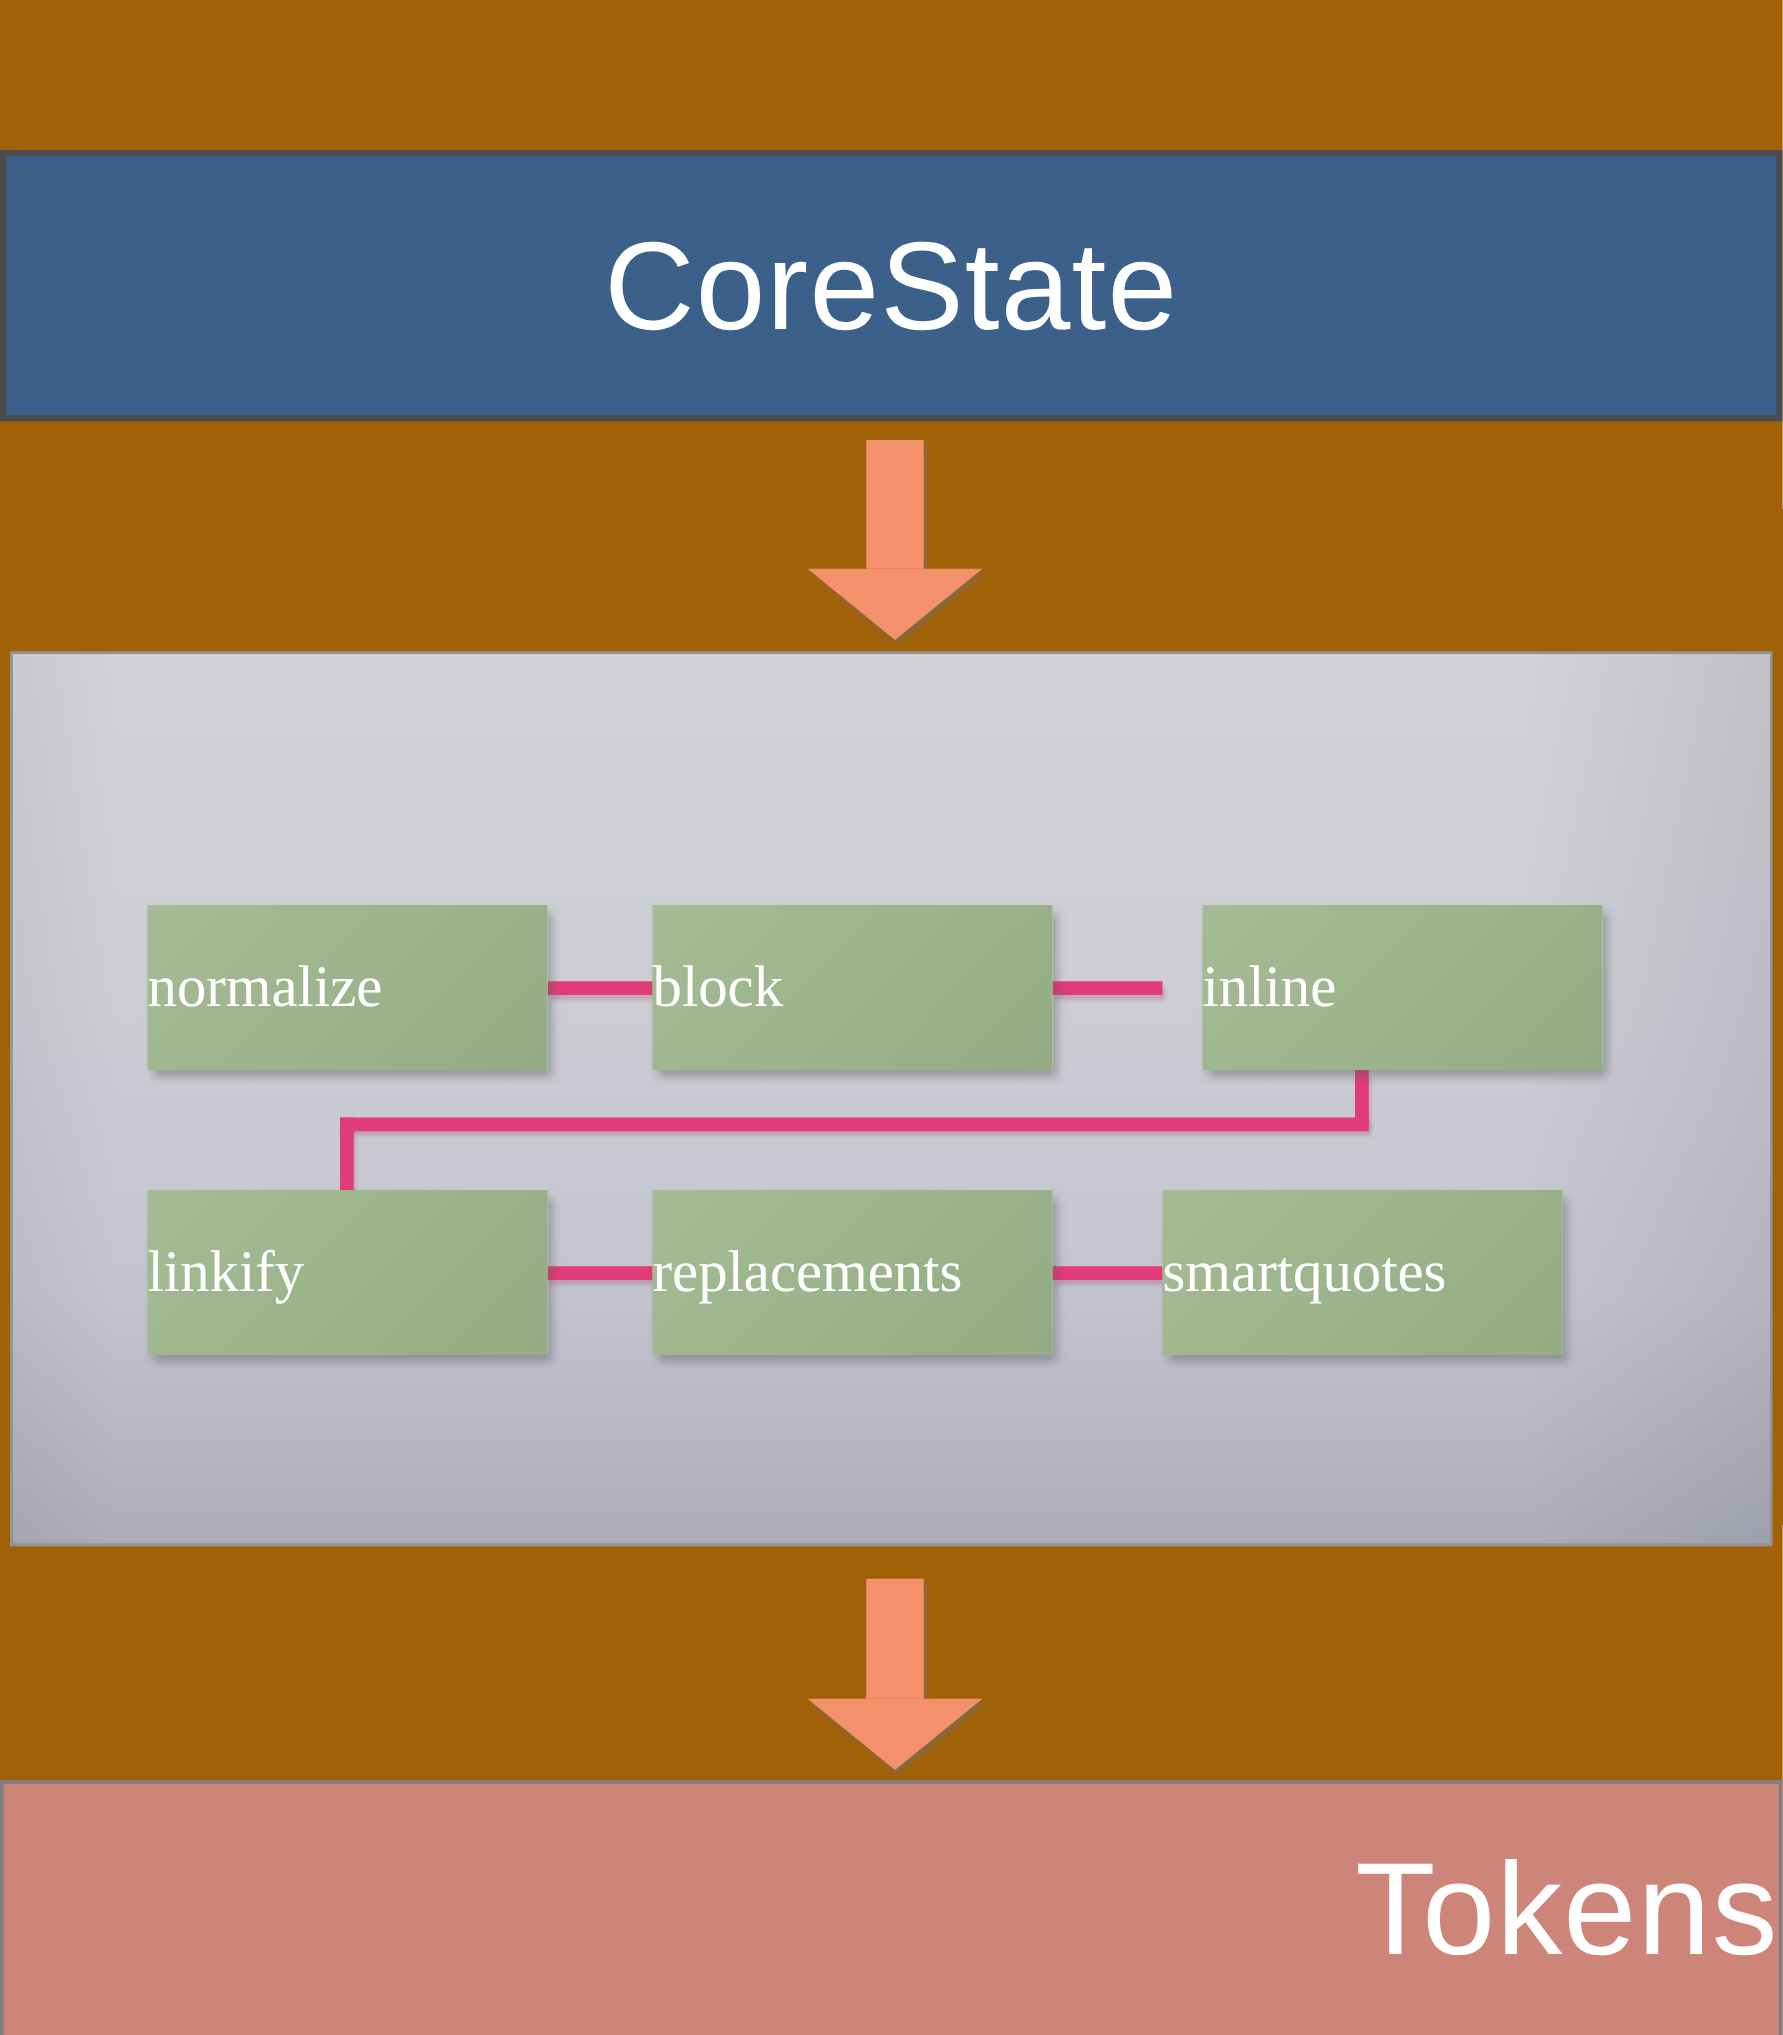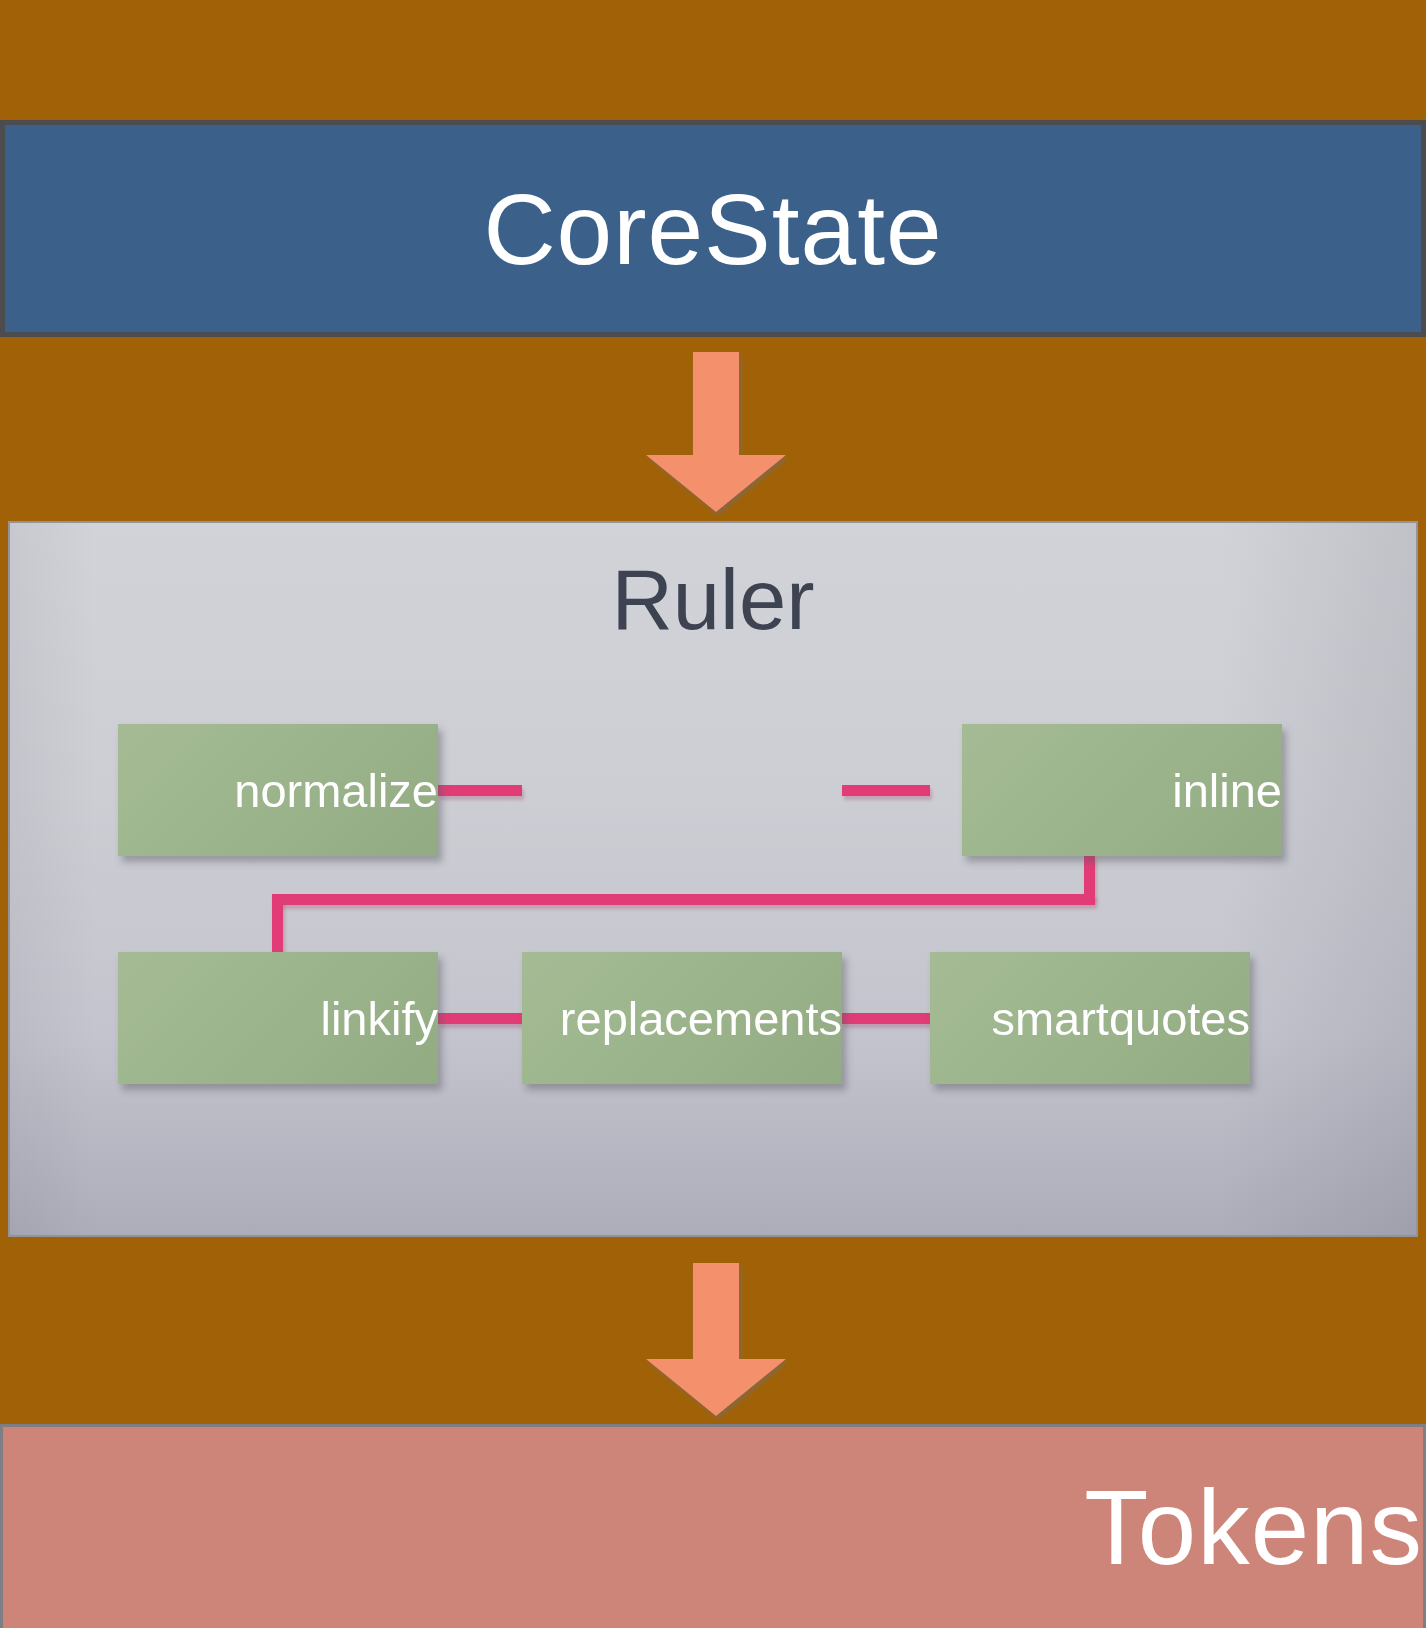--- a/index.html
+++ b/index.html
@@ -61,21 +61,21 @@
     position:absolute;left:0;top:34px;width:100%;
     text-align:center;color:var(--ruler-title);
     font-size:85px;line-height:1;
   }
 
   
   .node{
     position:absolute;width:320px;height:132px;
     background:linear-gradient(135deg,#a5bb95 0%,var(--node-bg) 45%,#92ab82 100%);
     box-shadow:4px 6px 7px rgba(90,90,98,0.45);
-    display:flex;align-items:center;justify-content:flex-end;
+    display:flex;align-items:center;justify-content:flex-start;font-family:Liberation Serif, serif;
   }
   .node .node-label{
     color:var(--text-light);font-size:47px;line-height:1;
   }
   
   #node-normalize   {left:108px;top:201px;}
   #node-block       {left:512px;top:201px;}
   #node-inline      {left:920px;top:201px;margin-left:32px;}
   #node-linkify     {left:108px;top:429px;}
   #node-replacements{left:512px;top:429px;}
@@ -114,32 +114,34 @@
   <div class="corestate-bar">
     <span class="big-label">CoreState</span>
   </div>
 
   <div class="flow-arrow" id="arrow-top">
     <div class="shaft"></div>
     <div class="head"></div>
   </div>
 
   <div class="ruler-panel">
-    <div class="ruler-title">Ruler</div>
 
     <div class="connector" id="conn-normalize-block"></div>
     <div class="connector" id="conn-block-inline"></div>
     <div class="connector" id="conn-inline-drop"></div>
     <div class="connector" id="conn-elbow-horiz"></div>
     <div class="connector" id="conn-elbow-drop"></div>
     <div class="connector" id="conn-linkify-replacements"></div>
     <div class="connector" id="conn-replacements-smartquotes"></div>
 
     <div class="node" id="node-normalize">
       <span class="node-label">normalize</span>
+    </div>
+    <div class="node" id="node-block">
+      <span class="node-label">block</span>
     </div>
     <div class="node" id="node-inline">
       <span class="node-label">inline</span>
     </div>
 
     <div class="node" id="node-linkify">
       <span class="node-label">linkify</span>
     </div>
     <div class="node" id="node-smartquotes">
       <span class="node-label">smartquotes</span>

